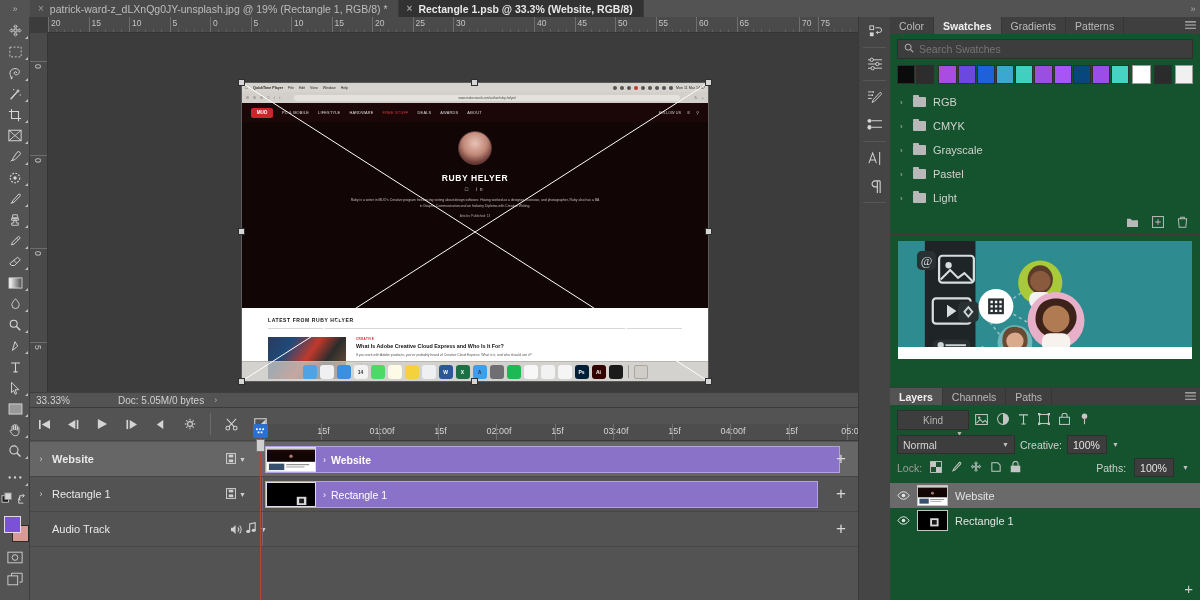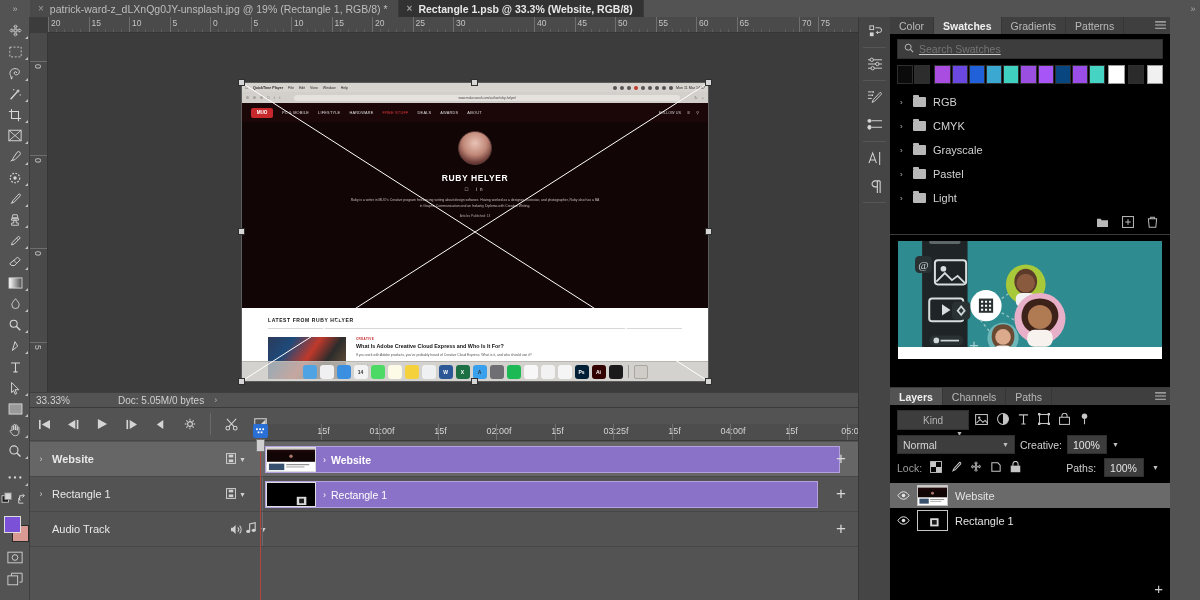--- a/index.html
+++ b/index.html
@@ -106,29 +106,29 @@
   .statusbar .arr { margin-left:10px; font-size:9px; color:#b4b4b4; }
 
   
   .rail { position:absolute; left:858px; top:17px; width:32px; height:583px; background:#454545;
     border-left:1px solid #383838; }
   .railbtn { width:32px; height:28px; display:flex; align-items:center; justify-content:center;
     color:#d4d4d4; }
   .railsep { height:1px; background:#565656; margin:2px 4px; }
 
   
-  .panels { position:absolute; left:890px; top:17px; width:280px; height:583px; background:#000000; }
+  .panels { position:absolute; left:890px; top:17px; width:310px; height:583px; background:#14532d; }
   .ptabs { height:17px; background:#3f3f3f; display:flex; align-items:stretch; }
   .ptab { padding:0 9px; display:flex; align-items:center; font-size:10.5px; color:#b9b9b9;
     border-right:1px solid #363636; }
   .ptab.active { background:#535353; color:#f0f0f0; font-weight:bold; }
   .pmenu { margin-left:auto; width:20px; display:flex; align-items:center; justify-content:center; color:#bbb; }
 
   .searchrow { height:20px; margin:5px 7px 0; background:#3d3d3d; border:1px solid #2f2f2f;
-    display:flex; align-items:center; gap:5px; padding:0 6px;text-decoration:underline; }
+    display:flex; align-items:center; gap:5px; padding:0 6px; }
   .searchrow input { background:transparent; border:0; outline:none; color:#c9c9c9;
     font-size:10.5px; flex:1; font-family:"Liberation Sans", sans-serif; }
   .swatchrow { display:flex; gap:1px; padding:6px 7px 4px; }
   .sw { width:19px; height:19px; border:1px solid #2e2e2e; }
   .folders { padding:2px 0; }
   .folderrow { height:24px; display:flex; align-items:center; gap:7px; padding-left:10px; font-size:11px; color:#d2d2d2; }
   .chev { font-size:8px; color:#b6b6b6; width:6px; }
   .folder-ic { width:13px; height:10px; background:#b8b8b8; border-radius:1px; position:relative; }
   .folder-ic::before { content:""; position:absolute; left:0; top:-2.5px; width:6px; height:2.5px;
     background:#b8b8b8; border-radius:1px 1px 0 0; }
@@ -1045,21 +1045,21 @@
         <div class="tk" style="left: 175.5px;">
           <span>15f</span>
         </div>
         <div class="tk" style="left: 234px;">
           <span>02:00f</span>
         </div>
         <div class="tk" style="left: 292.5px;">
           <span>15f</span>
         </div>
         <div class="tk" style="left: 351px;">
-          <span>03:25f</span>
+          <span>03:40f</span>
         </div>
         <div class="tk" style="left: 409.5px;">
           <span>15f</span>
         </div>
         <div class="tk" style="left: 468px;">
           <span>04:00f</span>
         </div>
         <div class="tk" style="left: 526.5px;">
           <span>15f</span>
         </div>

